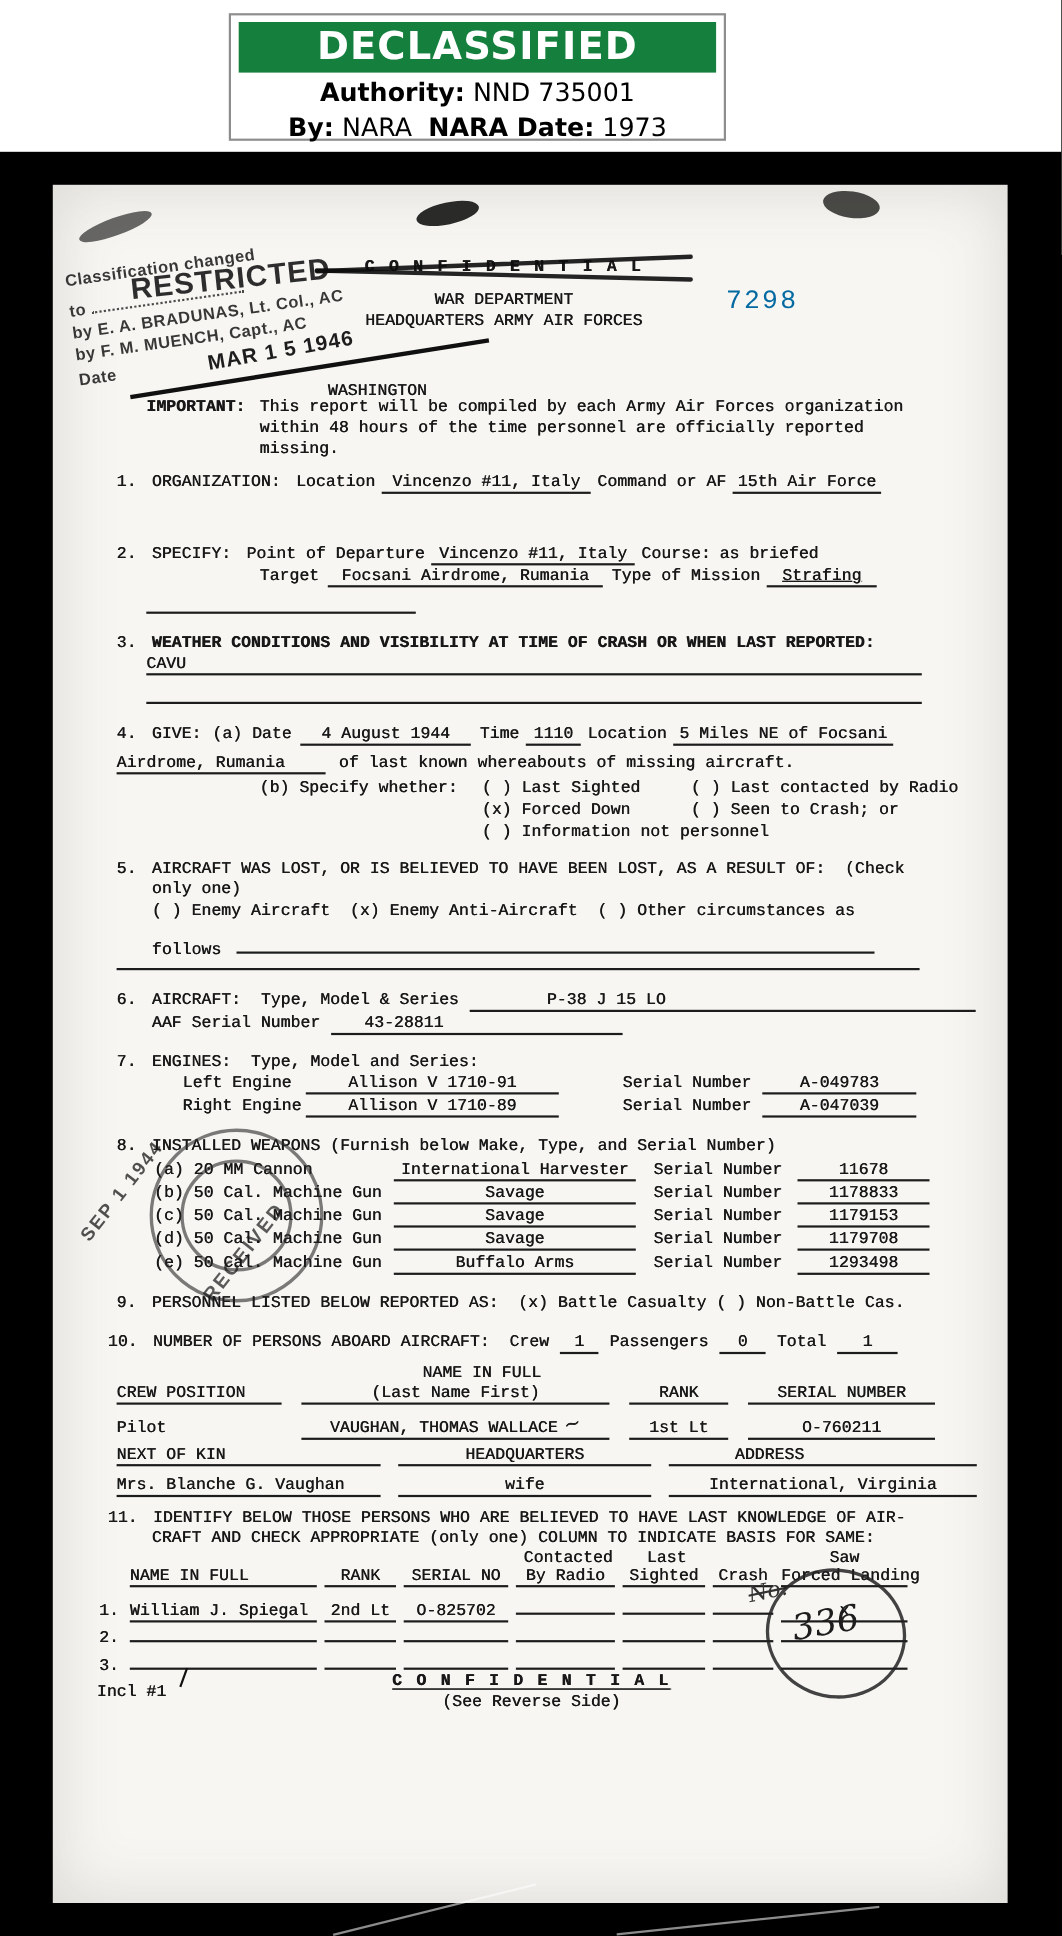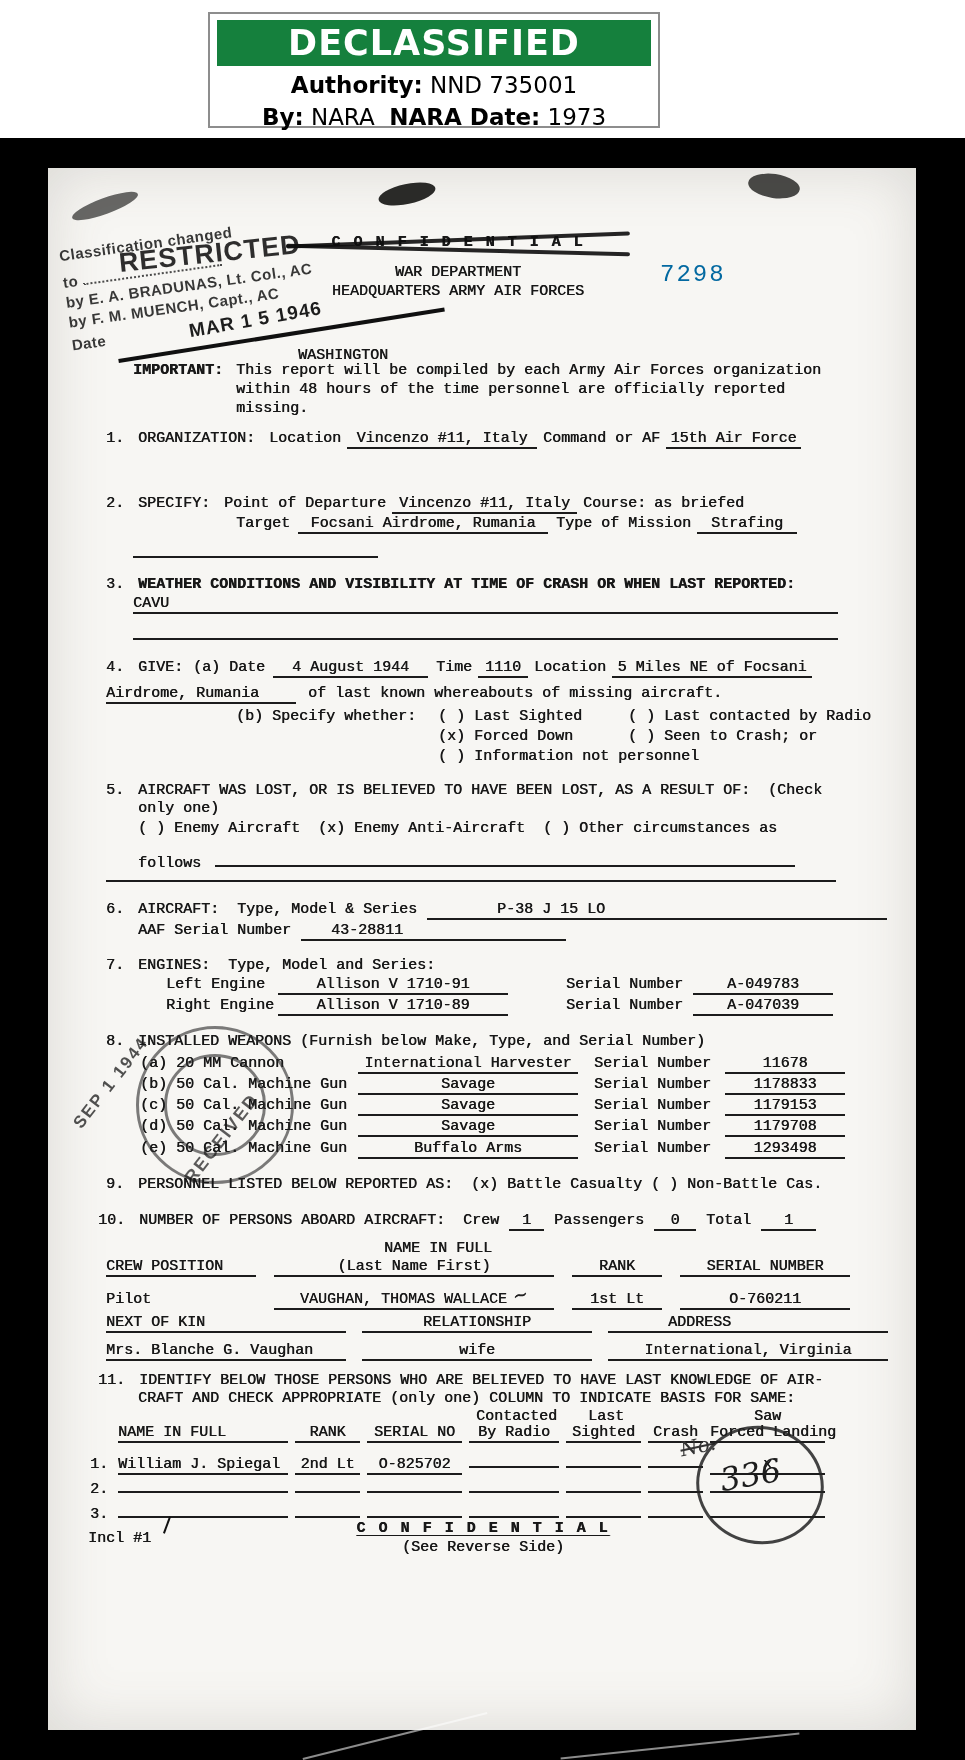--- a/index.html
+++ b/index.html
@@ -112,21 +112,21 @@
       <span>SPECIFY:</span><span style="width:14px;display:inline-block;"></span>
       <span>Point of Departure</span>
       <span class="ul" style="width:185px;margin:0 6px;">Vincenzo #11, Italy</span>
       <span>Course:</span><span style="width:8px;display:inline-block;"></span>
       <span>as briefed</span>
     </div>
     <div class="row" style="left:188px;top:347px;">
       <span>Target</span>
       <span class="ul" style="width:250px;margin:0 8px;">Focsani Airdrome, Rumania</span>
       <span>Type of Mission</span>
-      <span class="ul" style="width:100px;margin-left:6px;">Strafing</span>
+      <span class="ul" style="width:100px;margin-left:6px;text-decoration:underline;">Strafing</span>
     </div>
     <div class="ul-line" style="left:85px;top:386px;width:245px;"></div>
 
     <div class="row" style="left:58px;top:408px;">
       <span>3.</span><span style="width:14px;display:inline-block;"></span>
       <span class="hdr">WEATHER CONDITIONS AND VISIBILITY AT TIME OF CRASH OR WHEN LAST REPORTED:</span>
     </div>
     <div class="row" style="left:85px;top:427px;">
       <span class="ul ul-left" style="width:705px;">CAVU</span>
     </div>
@@ -267,21 +267,21 @@
       <span class="ul" style="width:170px;">SERIAL NUMBER</span>
     </div>
     <div class="row" style="left:58px;top:1118px;">
       <span style="width:150px;display:inline-block;">Pilot</span><span style="width:18px;display:inline-block;"></span>
       <span class="ul" style="width:280px;"><span>VAUGHAN, THOMAS WALLACE</span><span class="squiggle">~</span></span><span style="width:18px;display:inline-block;"></span>
       <span class="ul" style="width:90px;">1st Lt</span><span style="width:18px;display:inline-block;"></span>
       <span class="ul" style="width:170px;">O-760211</span>
     </div>
     <div class="row" style="left:58px;top:1146px;">
       <span class="ul ul-left" style="width:240px;">NEXT OF KIN</span><span style="width:16px;display:inline-block;"></span>
-      <span class="ul" style="width:230px;">RELATIONSHIP</span><span style="width:16px;display:inline-block;"></span>
+      <span class="ul" style="width:230px;">HEADQUARTERS</span><span style="width:16px;display:inline-block;"></span>
       <span class="ul ul-left" style="width:280px;padding-left:60px;box-sizing:border-box;">ADDRESS</span>
     </div>
     <div class="row" style="left:58px;top:1174px;">
       <span class="ul ul-left" style="width:240px;">Mrs. Blanche G. Vaughan</span><span style="width:16px;display:inline-block;"></span>
       <span class="ul" style="width:230px;">wife</span><span style="width:16px;display:inline-block;"></span>
       <span class="ul" style="width:280px;">International, Virginia</span>
     </div>
 
     <div class="row" style="left:50px;top:1204px;">
       <span>11.</span><span style="width:14px;display:inline-block;"></span>

